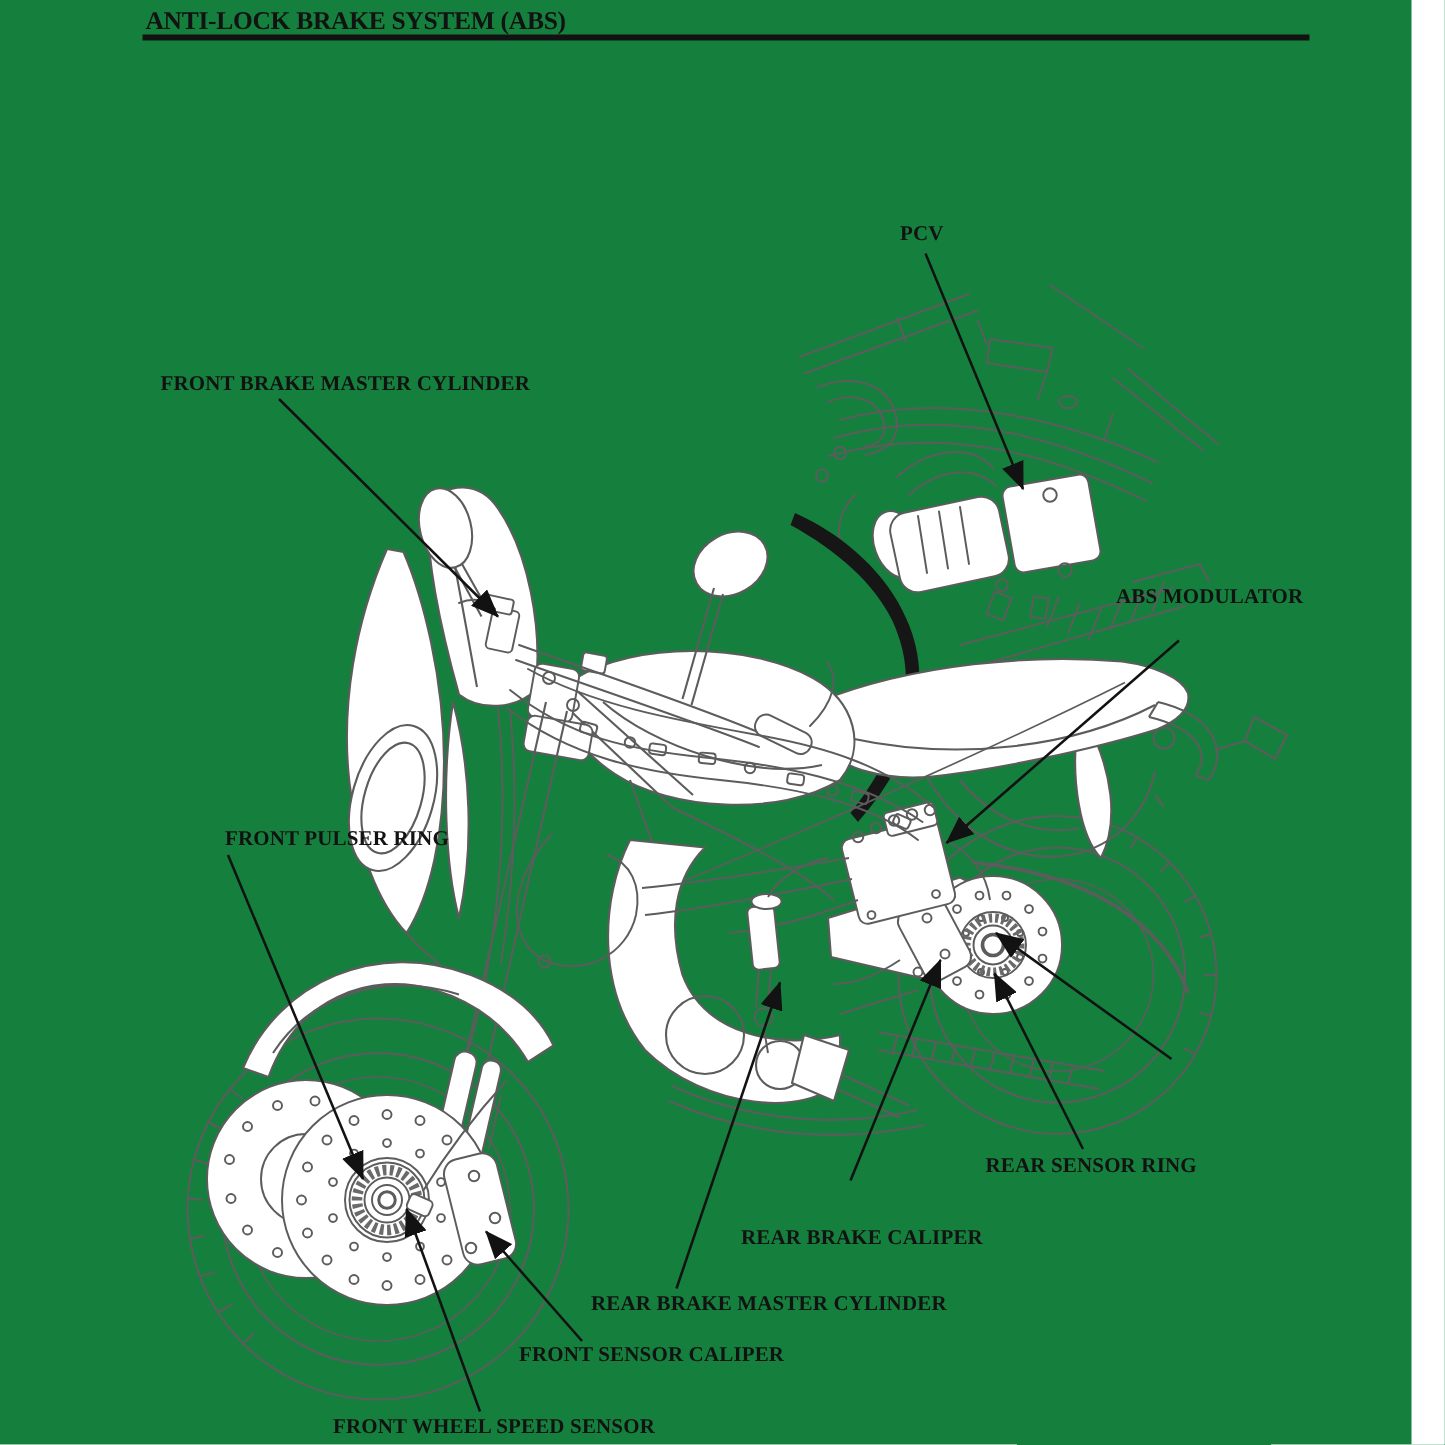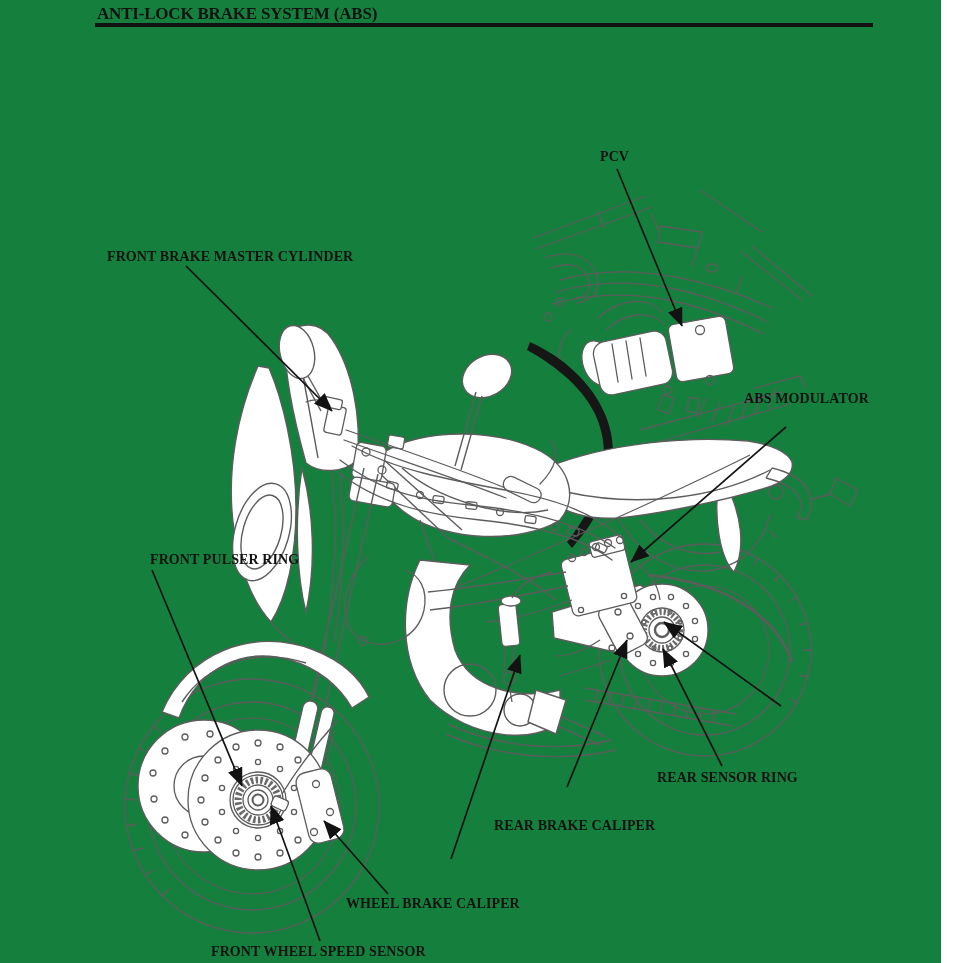--- a/index.html
+++ b/index.html
@@ -15,21 +15,21 @@
        letter-spacing:0.1px;white-space:pre-line;}
   .lbl-pcv{left:600px;top:146px;}
   .lbl-fbmc{left:107px;top:246px;}
   .lbl-absmod{left:744px;top:388px;}
   .lbl-fpr{left:110px;top:549px;margin-left:40px;}
   .lbl-rwss{left:728px;top:699px;}
   .lbl-rpr{left:657px;top:767px;}
   .lbl-rbc{left:494px;top:787px;margin-top:28px;}
   .lbl-rbmc{left:394px;top:859px;}
   .lbl-fbc{left:346px;top:893px;}
-  .lbl-fwss{left:211px;top:941px;}
+  .lbl-fwss{left:222px;top:941px;}
 </style>
 </head>
 <body>
 
 <div class="page">
 
   <div class="kicker">ANTI-LOCK BRAKE SYSTEM (ABS)</div>
   <div class="rule"></div>
 
   <svg class="art" width="963" height="963" viewBox="0 0 963 963">
@@ -365,16 +365,17 @@
       <path d="M320,941 L271,806" marker-end="url(#ah)"></path>
     </g>
   </svg>
 
   <div class="lbl lbl-pcv">PCV</div>
   <div class="lbl lbl-fbmc">FRONT BRAKE MASTER CYLINDER</div>
   <div class="lbl lbl-absmod">ABS MODULATOR</div>
   <div class="lbl lbl-fpr">FRONT PULSER RING</div>
   <div class="lbl lbl-rpr">REAR SENSOR RING</div>
   <div class="lbl lbl-rbc">REAR BRAKE CALIPER</div>
-  <div class="lbl lbl-fbc">WHEEL BRAKE CALIPER</div>
+  <div class="lbl lbl-rbmc">REAR BRAKE MASTER CYLINDER</div>
+  <div class="lbl lbl-fbc">FRONT SENSOR CALIPER</div>
   <div class="lbl lbl-fwss">FRONT WHEEL SPEED SENSOR</div>
 
 </div>
 
 </body></html>

